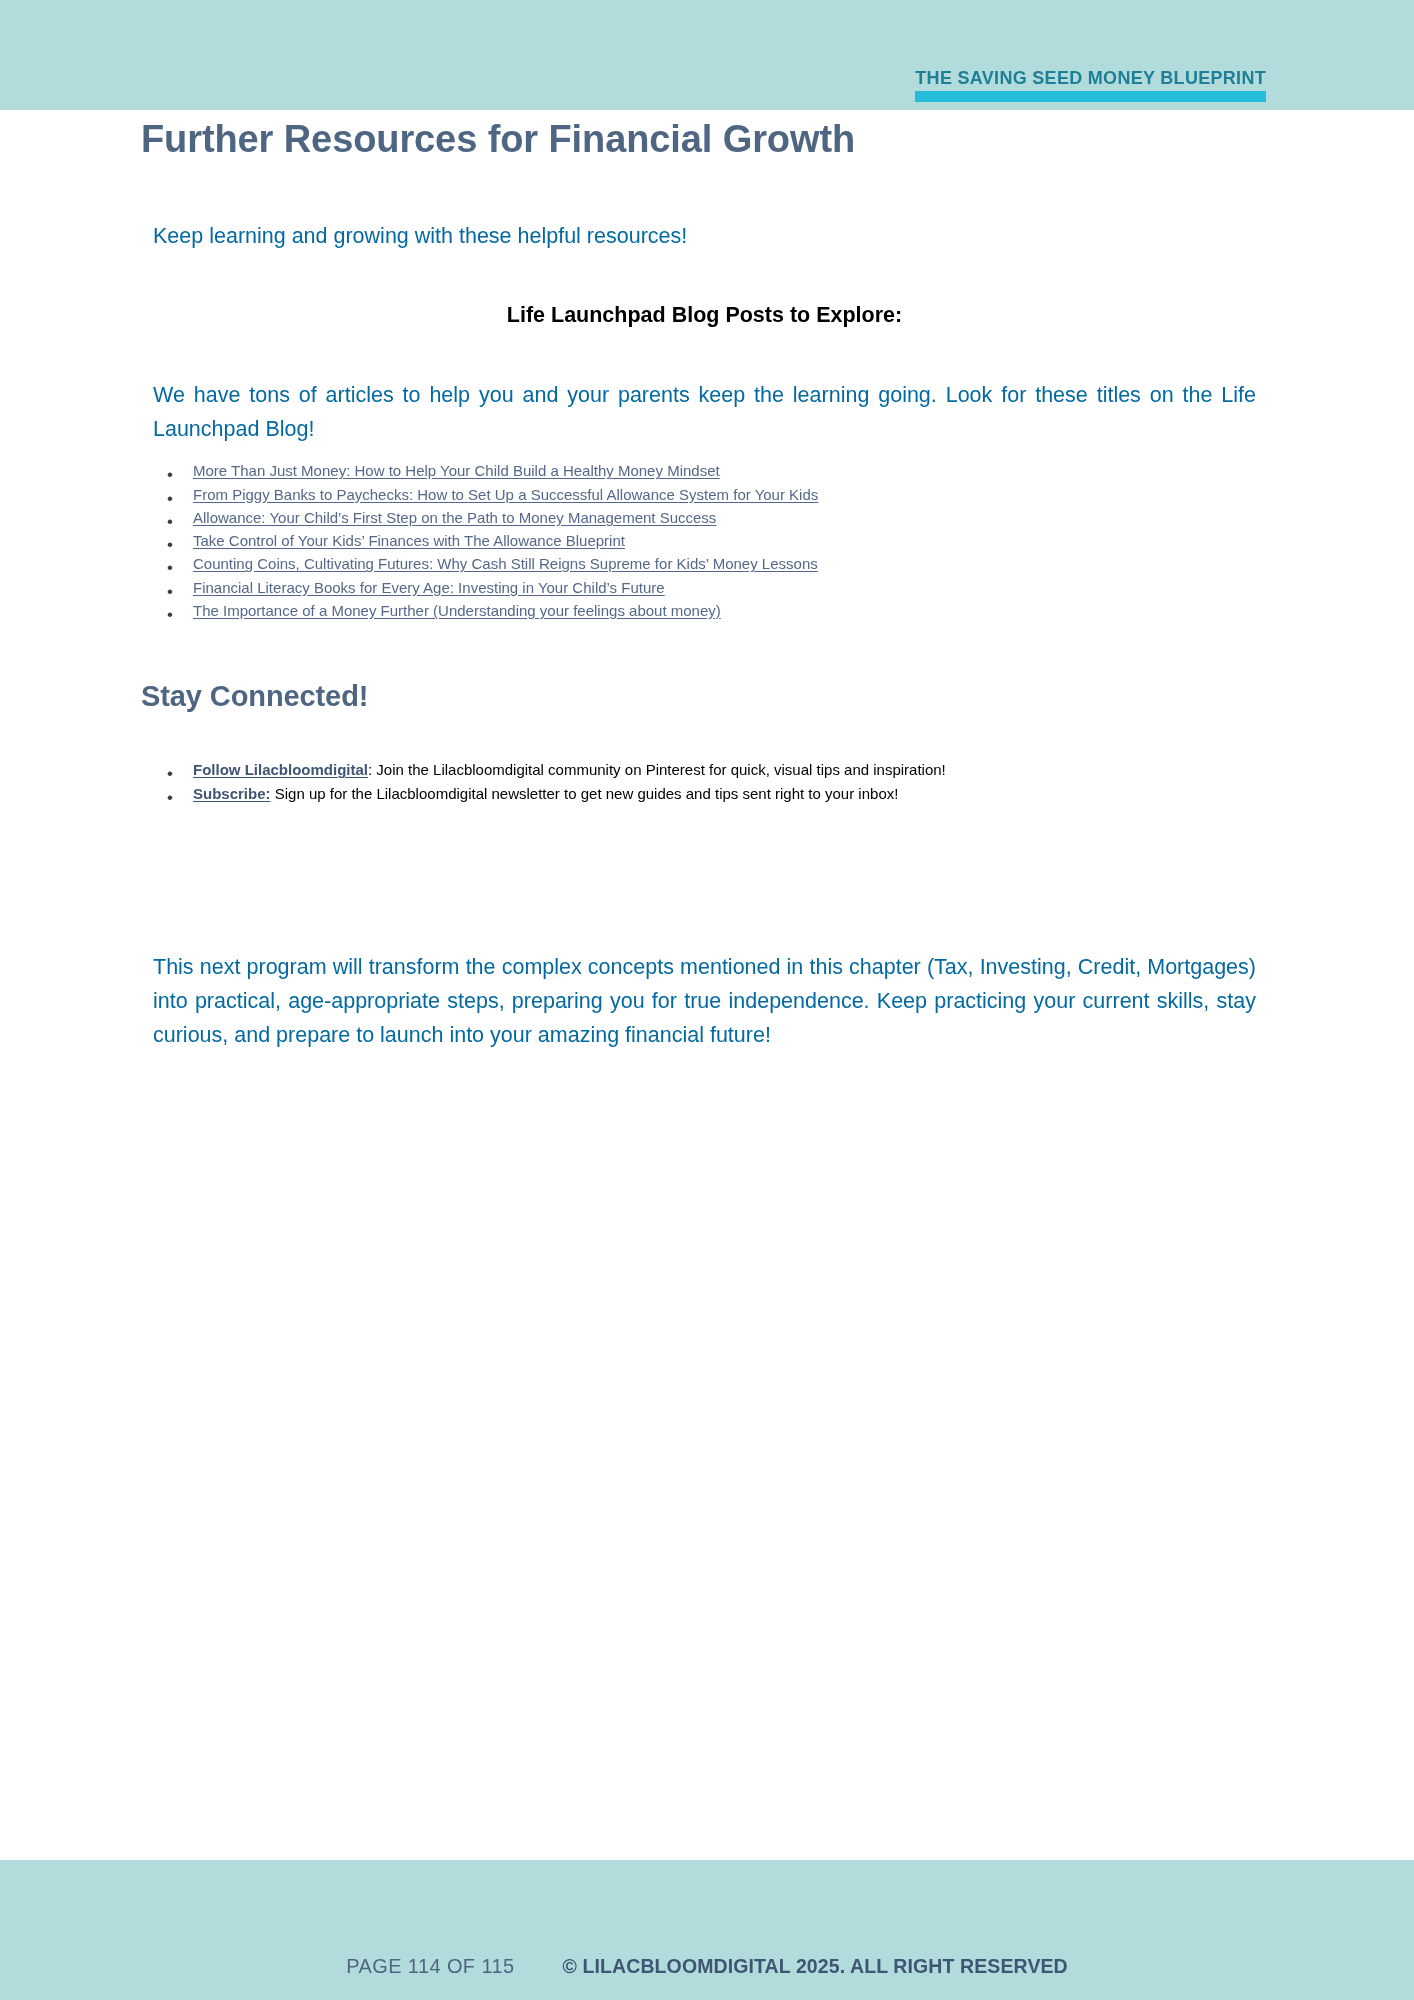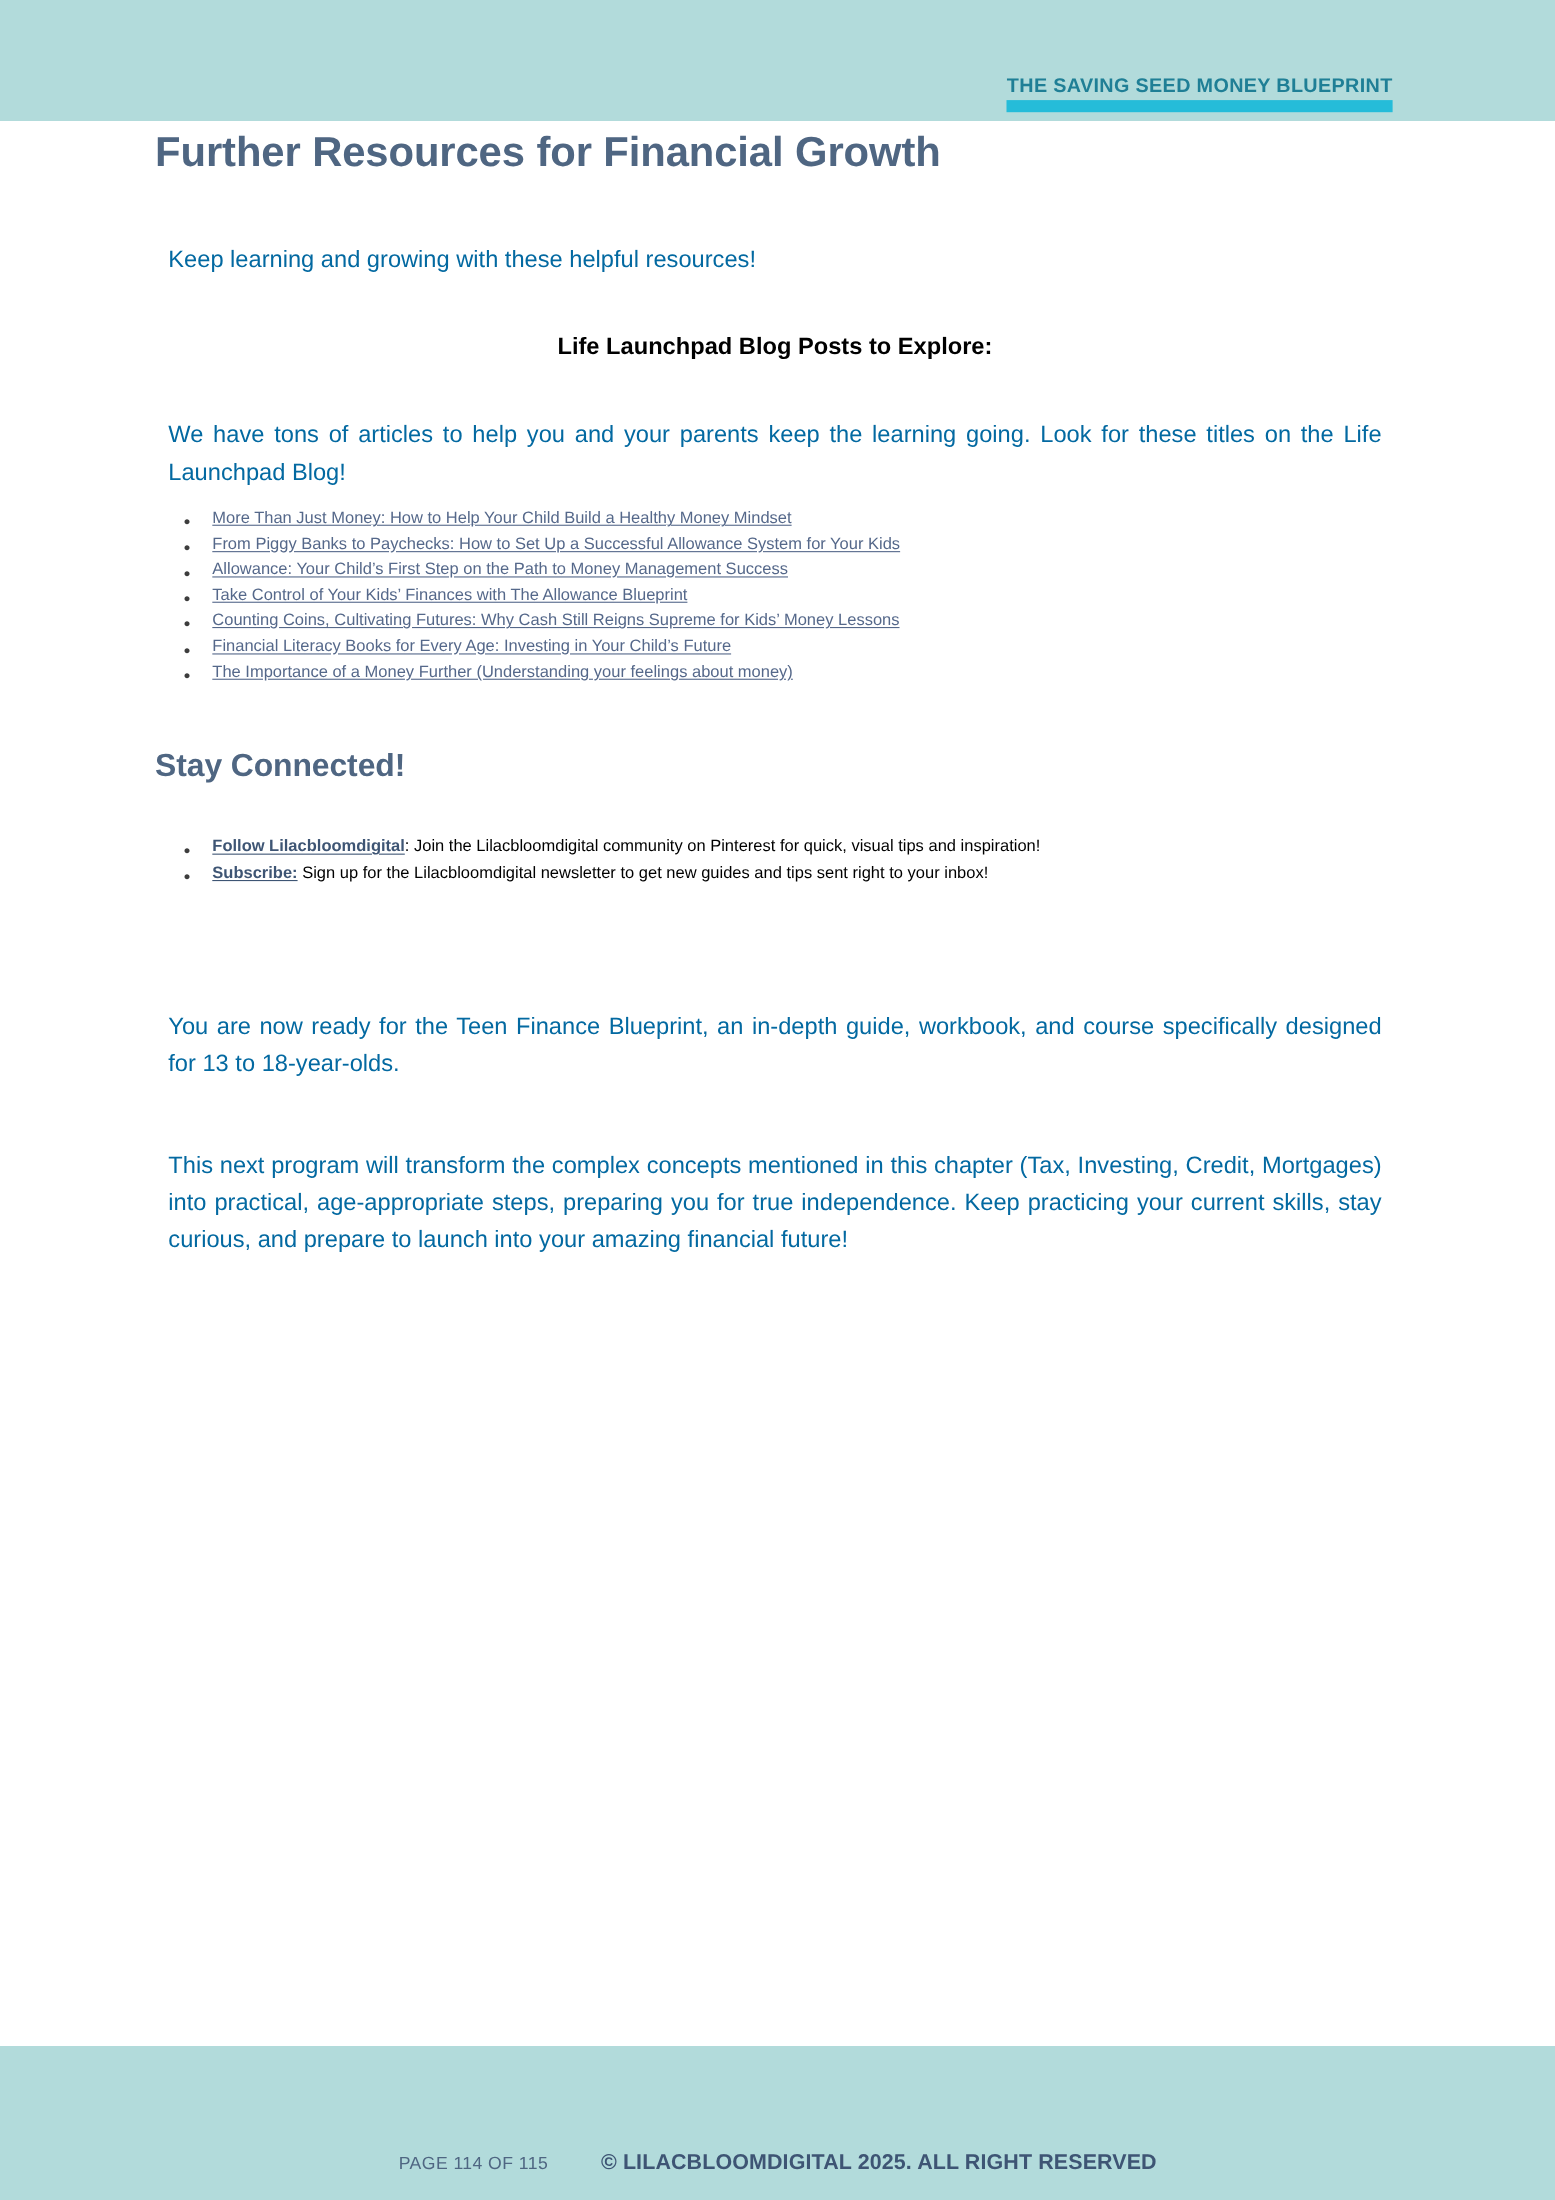--- a/index.html
+++ b/index.html
@@ -148,21 +148,21 @@
   }
   .footer-inner {
     position: absolute;
     left: 0;
     bottom: 22px;
     width: 1414px;
     text-align: center;
     white-space: nowrap;
   }
   .footer-page {
-    font-size: 16px;
+    font-size: 20px;
     color: #4f6682;
     letter-spacing: 0.4px;
     margin-right: 48px;
   }
   .footer-copy {
     font-size: 19.5px;
     font-weight: bold;
     color: #3e5574;
     letter-spacing: 0.1px;
   }
@@ -212,21 +212,20 @@
   <ul class="doc-list">
     <li><a class="doc-link-bold" href="#">Follow Lilacbloomdigital</a><span>: Join the Lilacbloomdigital community on Pinterest for quick, visual tips and inspiration!</span></li>
     <li><a class="doc-link-bold" href="#">Subscribe:</a><span> Sign up for the Lilacbloomdigital newsletter to get new guides and tips sent right to your inbox!</span></li>
   </ul>
 
   <div class="spacer-xl"></div>
 
 
   <div class="spacer-lg"></div>
 
-  <p class="body-text">You are now ready for the Teen Finance Blueprint, an in-depth guide, workbook, and course specifically designed for 13 to 18-year-olds.</p>
 
   <div class="spacer-md"></div>
 
   <p class="body-text">This next program will transform the complex concepts mentioned in this chapter (Tax, Investing, Credit, Mortgages) into practical, age-appropriate steps, preparing you for true independence. Keep practicing your current skills, stay curious, and prepare to launch into your amazing financial future!</p>
 
 </div>
 
 <div class="footer-band">
   <div class="footer-inner">
     <span class="footer-page">PAGE 114 OF 115</span><span class="footer-copy">© LILACBLOOMDIGITAL 2025. ALL RIGHT RESERVED</span>

